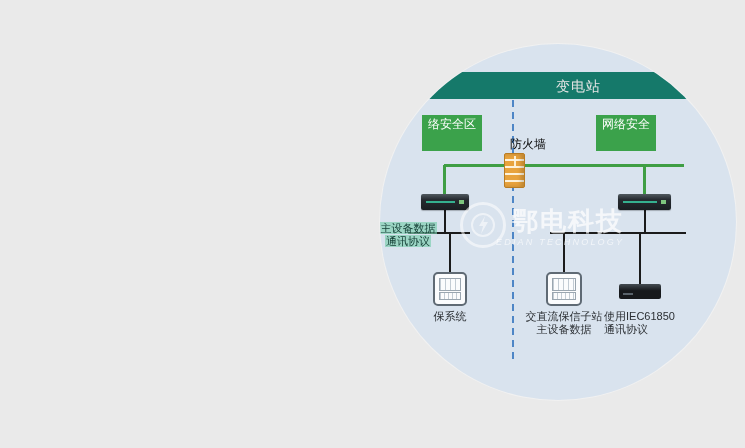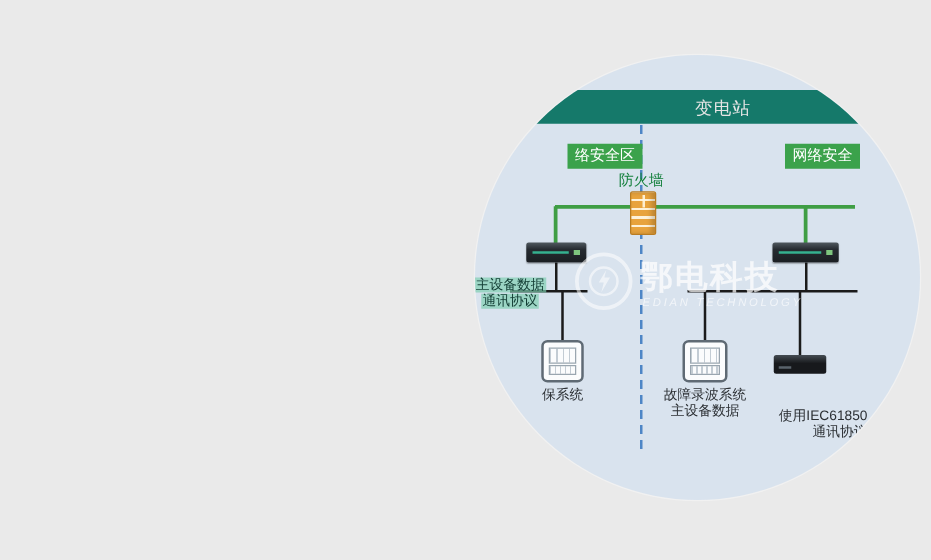--- a/index.html
+++ b/index.html
@@ -9,30 +9,30 @@
   .canvas { position:relative; width:745px; height:448px; background:#eaeaea; overflow:hidden; }
 
   
   .circle { position:absolute; left:380px; top:44px; width:356px; height:356px;
             border-radius:50%; overflow:hidden; background:#d9e3ee;
             box-shadow:0 0 0 1px rgba(255,255,255,.35); }
 
   .band { position:absolute; left:0; top:28px; width:100%; height:27px; background:#15796a; }
   .band-title { position:absolute; left:176px; top:6px; color:#e5e5e5; font-size:14px; letter-spacing:1px; }
 
-  .zone { position:absolute; top:71px; height:20px; line-height:18px; padding:0 6px;
-          background:#3ba24b; color:#fff; font-size:12px; white-space:nowrap; z-index:2;margin-left:32px; }
+  .zone { position:absolute; top:71px; height:36px; line-height:18px; padding:0 6px;
+          background:#3ba24b; color:#fff; font-size:12px; white-space:nowrap; z-index:2; }
   .zone.left  { left:42px; }
   .zone.right { left:216px; }
 
   .dashed-line { position:absolute; left:132px; top:56px; width:2px; height:264px;
                  background:repeating-linear-gradient(to bottom,#4e86c6 0 7px, transparent 7px 12px); z-index:1; }
 
-  .fw-label { position:absolute; left:100px; top:92px; width:66px; text-align:center;
-              font-size:12px; color:#15803d; z-index:2; }
+  .fw-label { position:absolute; left:100px; top:92px; width:66px; text-align:right;
+              font-size:12px; color:#000000; z-index:2; }
   .fw-icon { position:absolute; left:124px; top:109px; width:21px; height:35px;
              background:#e8a33d; border:1px solid #b97c22; border-radius:2px;
              background-image:repeating-linear-gradient(to bottom, rgba(255,255,255,0) 0 5px, rgba(255,246,225,.95) 5px 7px);
              box-shadow:inset -3px 0 4px rgba(0,0,0,.18); z-index:3; }
   .fw-icon::after { content:""; position:absolute; left:9px; top:2px; width:2px; height:10px; background:rgba(255,246,225,.9); }
 
   .bus-green { position:absolute; left:64px; top:120px; width:240px; height:3px; background:#3f9e44; z-index:1; }
   .vgreen { position:absolute; width:3px; top:121px; height:30px; background:#3f9e44; z-index:1; }
   .vg-left { left:63px; } .vg-right { left:263px; }
 
@@ -64,29 +64,29 @@
                    background-image:repeating-linear-gradient(90deg,#c3ccd4 0 1px, transparent 1px 4px); }
   .panel-left { left:53px; } .panel-mid { left:166px; width:36px; }
 
   .bdev { position:absolute; left:239px; top:240px; width:42px; height:15px; border-radius:2px;
           background:linear-gradient(#454c52,#17191c 45%); z-index:2; }
   .bdev::after { content:""; position:absolute; left:4px; top:9px; width:10px; height:2px; background:#5a636b; }
 
   .caption { position:absolute; font-size:11px; line-height:13px; color:#2b2f33; z-index:2; }
   .cap-left  { left:38px;  top:266px; width:64px;  text-align:center; }
   .cap-mid   { left:134px; top:266px; width:100px; text-align:center; }
-  .cap-right { left:224px; top:283px; width:90px;  text-align:right; }
+  .cap-right { left:224px; top:266px; width:90px;  text-align:left; }
 
   .watermark { position:absolute; left:80px; top:156px; width:200px; height:62px; z-index:8; pointer-events:none; }
   .wm-logo { position:absolute; left:0; top:2px; width:46px; height:46px;
              border:3px solid rgba(255,255,255,.55); border-radius:50%; }
   .wm-logo svg { position:absolute; left:4px; top:4px; }
   .wm-name { position:absolute; left:52px; top:4px; font-size:26px; font-weight:bold;
              letter-spacing:2px; color:rgba(255,255,255,.72); white-space:nowrap; }
-  .wm-sub  { position:absolute; left:54px; top:37px; font-size:9px; letter-spacing:2.2px;
+  .wm-sub  { position:absolute; left:36px; top:37px; font-size:9px; letter-spacing:2.2px;
              color:rgba(255,255,255,.65); white-space:nowrap;font-style:italic; }
 </style>
 </head>
 <body>
 
 <div class="canvas">
   <div class="circle">
 
     <div class="band">
       <span class="band-title">变电站</span>
@@ -127,21 +127,21 @@
     <div class="panel panel-mid">
       <div class="screen"></div>
       <div class="ports"></div>
     </div>
     <div class="bdev"></div>
 
     <div class="caption cap-left">
       <div>保系统</div>
     </div>
     <div class="caption cap-mid">
-      <div>故障录波系统</div>
+      <div>交直流保信子站</div>
       <div>主设备数据</div>
     </div>
     <div class="caption cap-right">
       <div>使用IEC61850</div>
       <div>通讯协议</div>
     </div>
 
     <div class="watermark">
       <div class="wm-logo">
         <svg width="32" height="32" viewBox="0 0 32 32">

